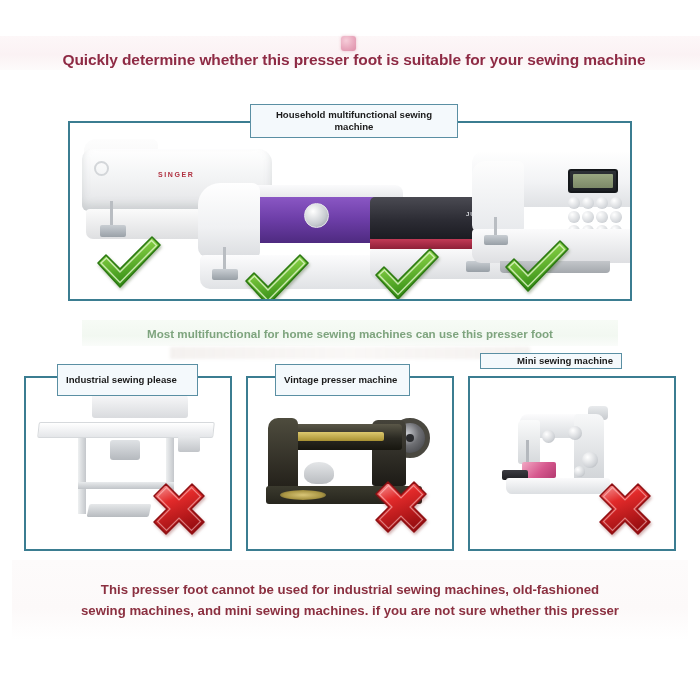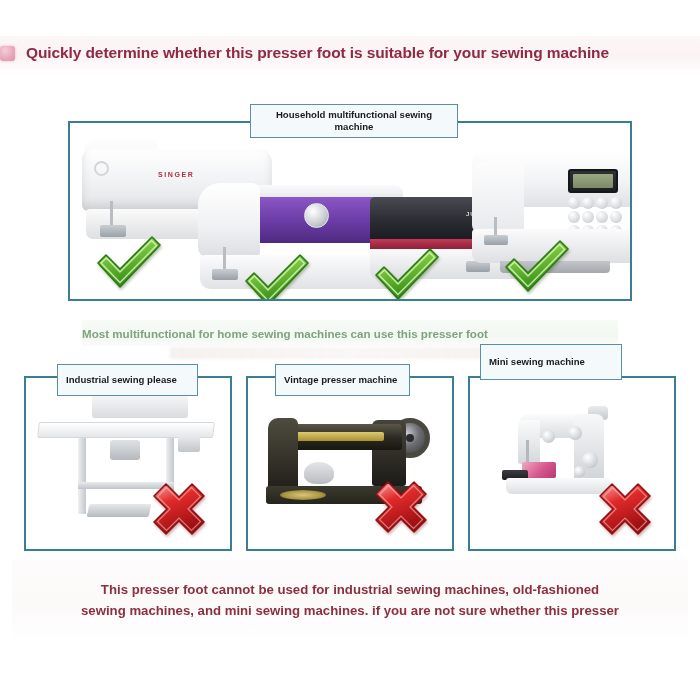--- a/index.html
+++ b/index.html
@@ -13,22 +13,23 @@
     position: relative;
   }
 
   
   .header {
     position: absolute;
     top: 36px; left: 0;
     width: 700px; height: 34px;
     display: flex;
     align-items: center;
-    padding-left: 0;
+    padding-left: 8px;
     background: linear-gradient(180deg, #fdf7f8 0%, #fbf2f4 55%, #fdfbfb 100%);
+    flex-direction: column;
   }
   .header-icon {
     width: 15px; height: 15px;
     border-radius: 3px;
     background: radial-gradient(circle at 35% 30%, #f6cdd9 0%, #e8a8bd 55%, #dd8fa8 100%);
     box-shadow: 0 0 3px rgba(221,143,168,.55);
     flex: 0 0 auto;
     margin-right: 11px;
   }
   .header-title {
@@ -237,21 +238,21 @@
     width: 58px; height: 58px;
     z-index: 5;
     filter: drop-shadow(1.5px 2px 1.5px rgba(120,20,20,.35));
   }
   .cross svg { width: 100%; height: 100%; display: block; }
 
   
   #green-caption {
     position: absolute;
     left: 82px; top: 320px; width: 536px; height: 26px;
-    display: flex; align-items: center; justify-content: flex-start;
+    display: flex; align-items: center; justify-content: center;
     background: linear-gradient(180deg,#f7fbf6 0%,#f2f8f1 60%,#fafcfa 100%);
   }
   #green-caption span {
     font-size: 11.6px; font-weight: bold; color: #7ea47e; white-space: nowrap;
   }
 
   
   .watermark {
     position: absolute; left: 170px; top: 347px; width: 360px; height: 12px;
     background: linear-gradient(90deg, rgba(200,185,175,.20), rgba(210,195,185,.13), rgba(200,185,175,.20));
@@ -259,22 +260,22 @@
     z-index: 1;
   }
 
   
   #p-industrial { left: 24px; top: 376px; width: 208px; height: 175px; }
   #p-vintage    { left: 246px; top: 376px; width: 208px; height: 175px; }
   #p-mini       { left: 468px; top: 376px; width: 208px; height: 175px; }
 
   #l-industrial { left: 57px; top: 364px; width: 141px; height: 32px; }
   #l-vintage    { left: 275px; top: 364px; width: 135px; height: 32px; }
-  #l-mini       { left: 480px; top: 344px; width: 142px; height: 36px;
-                  justify-content: flex-start; text-align: center; }
+  #l-mini       { left: 480px; top: 353px; width: 142px; height: 16px;
+                  justify-content: flex-end; text-align: center; }
 
   .panel-inner { position: absolute; inset: 0; overflow: hidden; }
 
   
   .ind-table {
     position: absolute; left: 12px; top: 44px; width: 176px; height: 16px;
     background: linear-gradient(180deg,#ffffff,#e4e6e9);
     border: 1px solid #d6d9dc; border-radius: 2px;
     transform: skewX(-6deg);
   }

